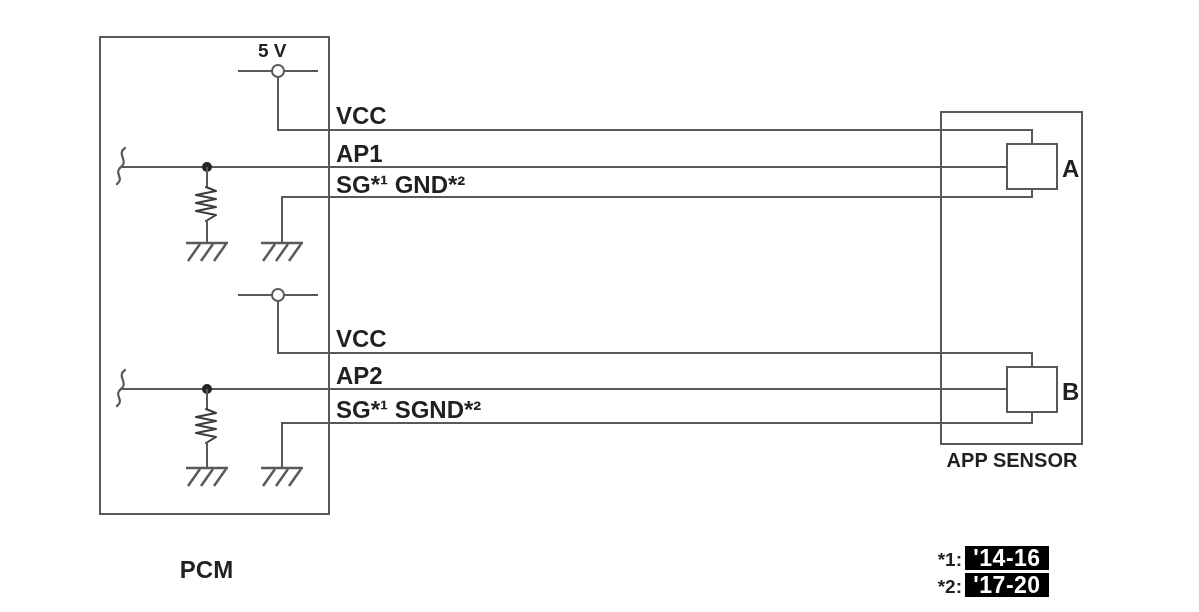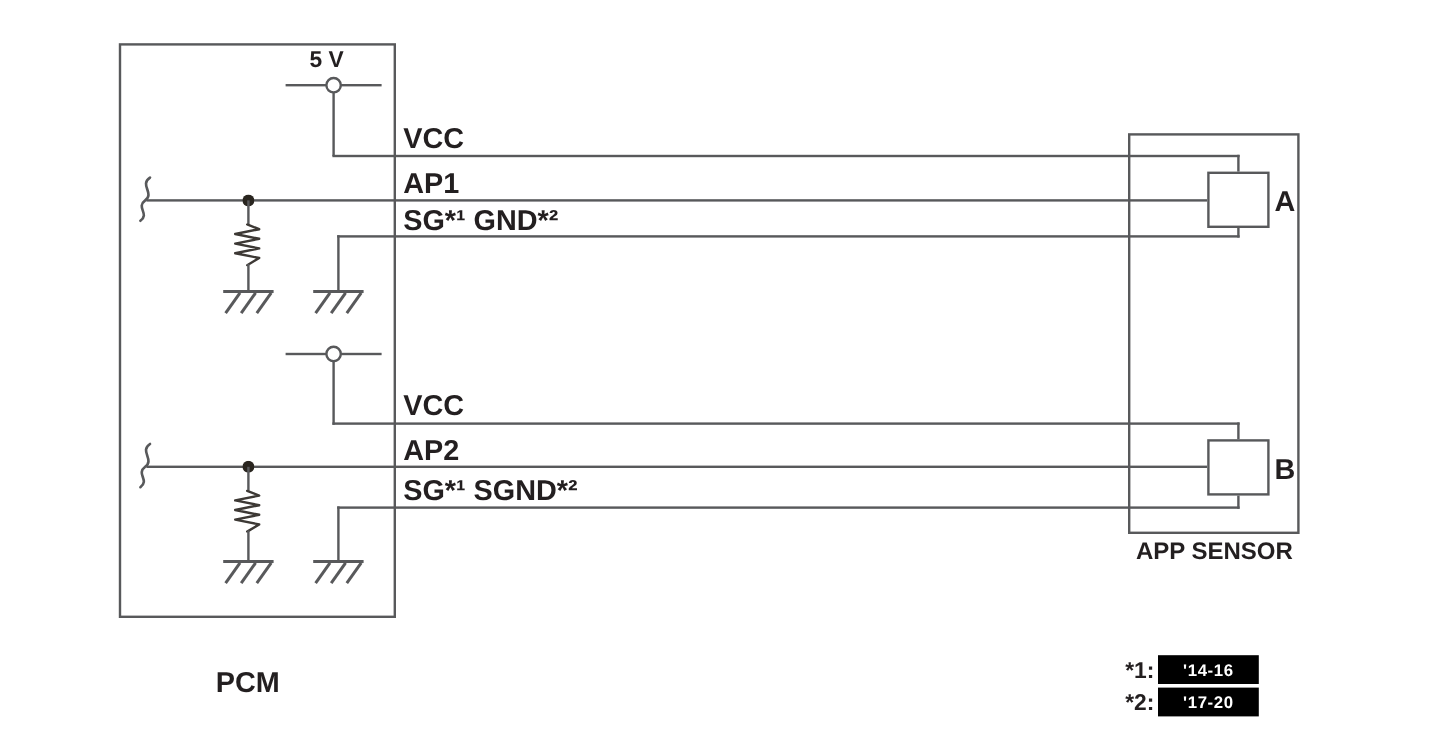--- a/index.html
+++ b/index.html
@@ -12,21 +12,21 @@
   .wire-h{position:absolute;height:2px;background:#58595b;}
   .wire-v{position:absolute;width:2px;background:#58595b;}
   .lbl{position:absolute;font-weight:bold;white-space:nowrap;line-height:1.05;color:#231f20;}
   .fs19{font-size:19px;}
   .fs20{font-size:24px;}
   .fs21{font-size:20px;}
   .center{text-align:center;}
   .right{text-align:right;}
   .icon{position:absolute;}
   .badge{
-    position:absolute;background:#000000;color:#ffffff;font-weight:bold;font-size:14px;
+    position:absolute;background:#000000;color:#ffffff;font-weight:bold;font-size:23px;
     width:84px;height:24px;line-height:24px;text-align:center;letter-spacing:0.5px;
   }
 </style>
 </head>
 <body>
 
 <div class="canvas">
 
   <div class="box" style="left:99px;top:36px;width:231px;height:479px;"></div>
   <div class="lbl fs20 center" style="left:99px;top:518px;width:215px;margin-top:39px;">PCM</div>

